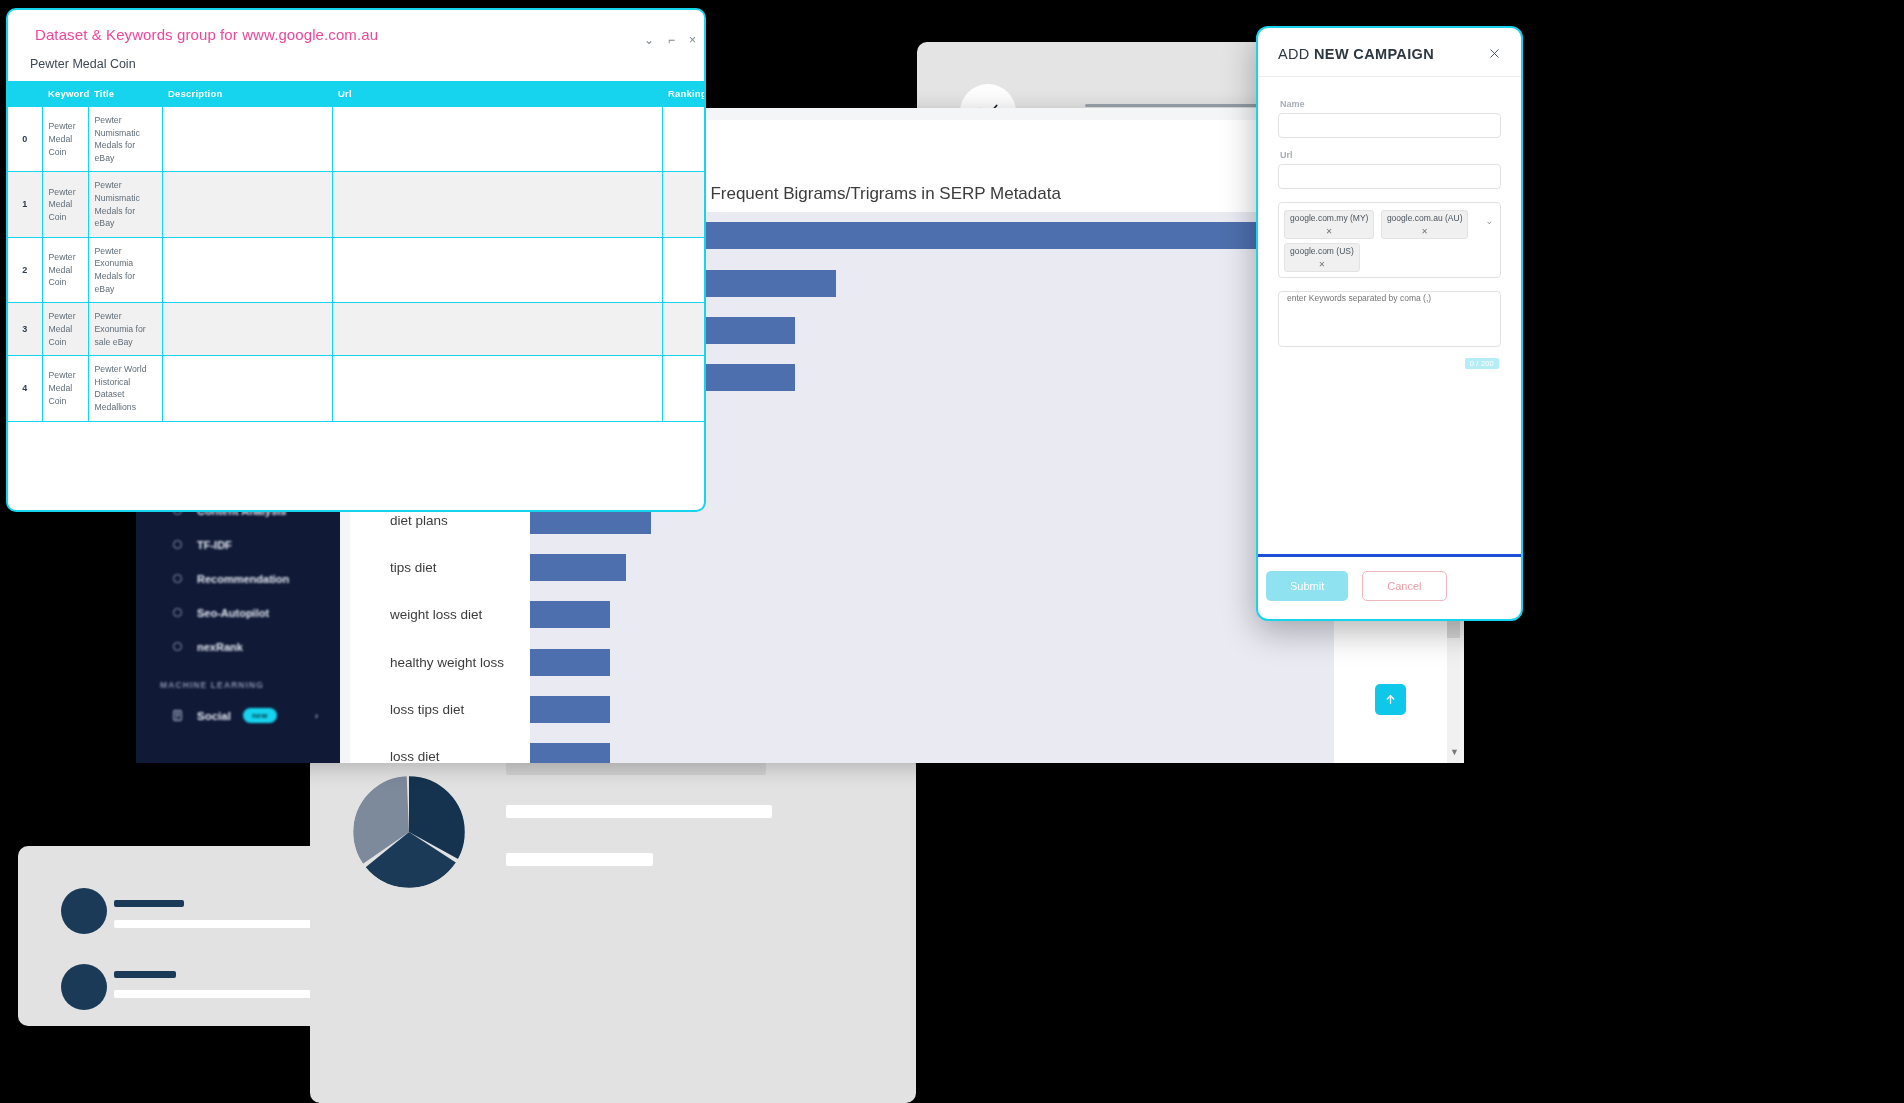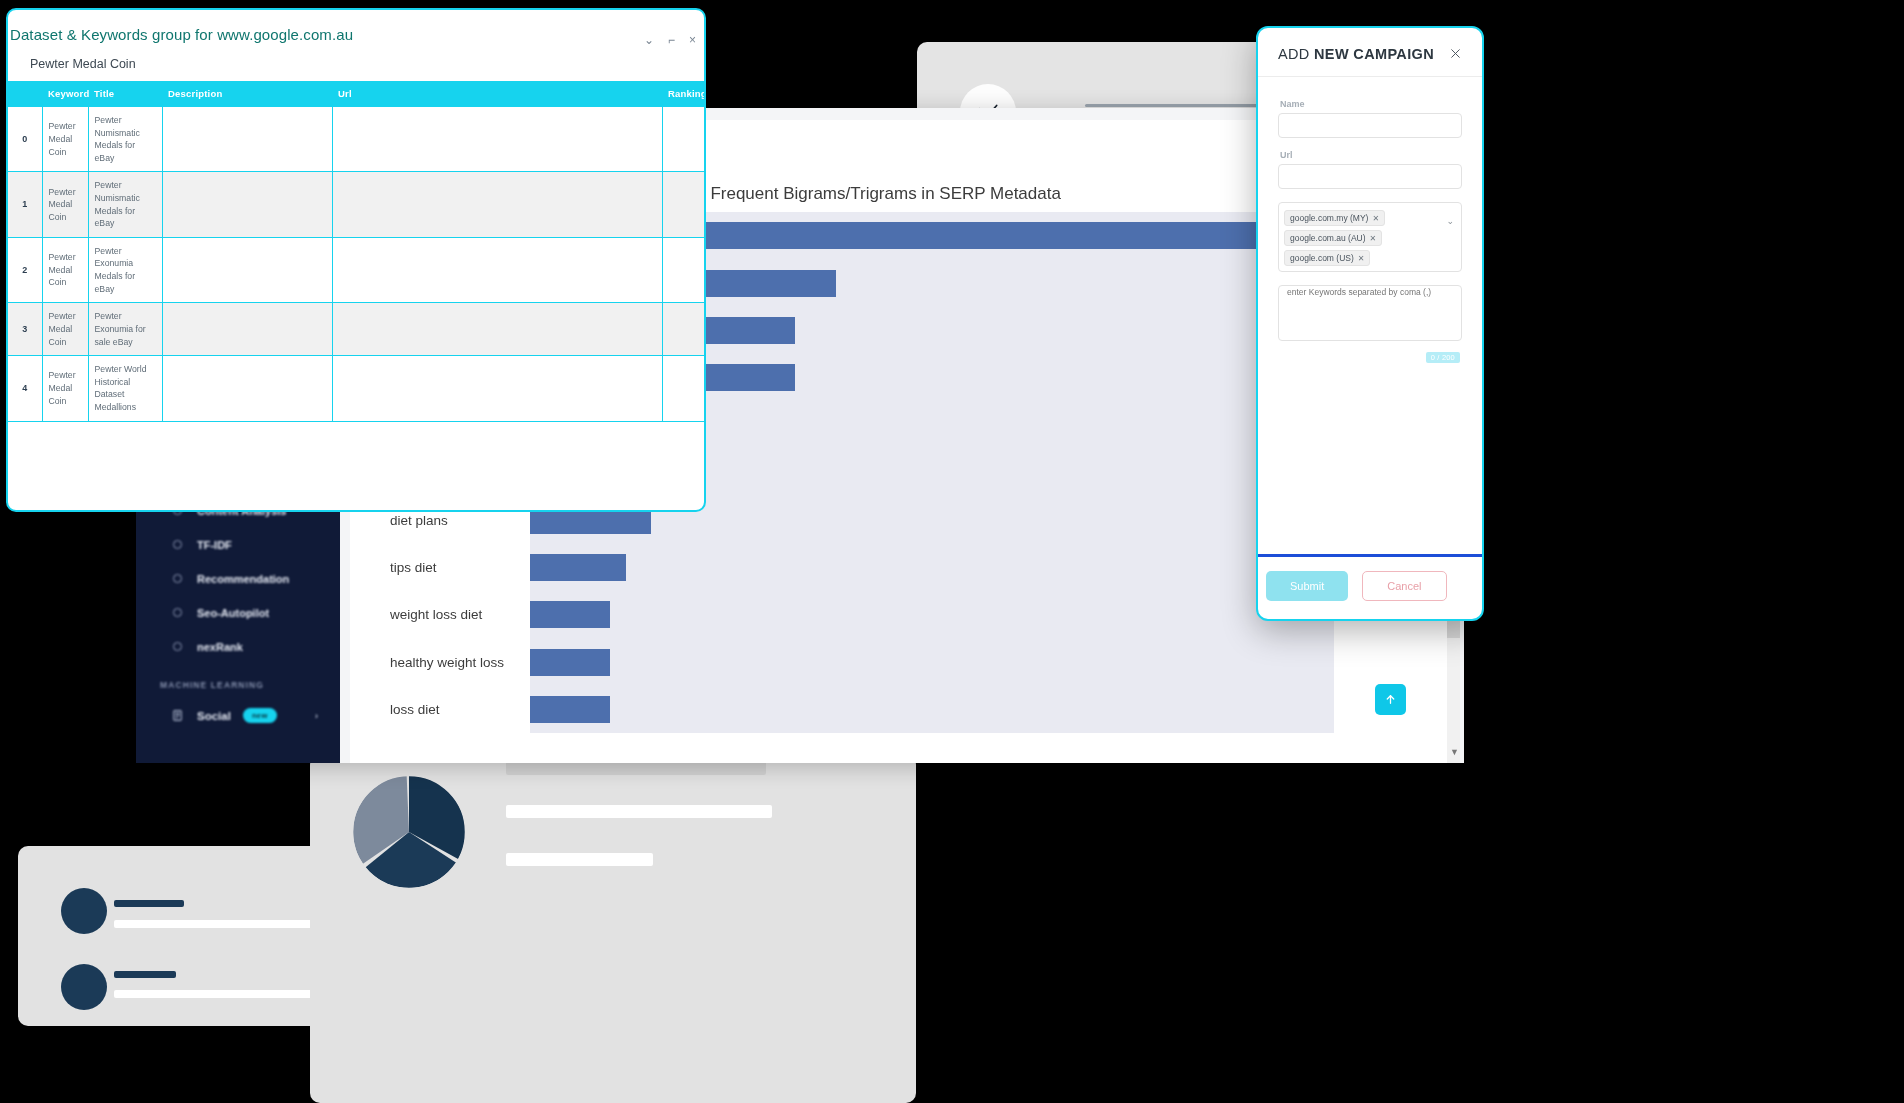--- a/index.html
+++ b/index.html
@@ -29,21 +29,21 @@
   .deco-line { position:absolute; background:#ffffff; border-radius:2px; }
   .deco-line.grey { background:#d2d2d2; }
 
   
   .table-win {
     position:absolute; left:6px; top:8px; width:700px; height:504px;
     background:#ffffff; border:2px solid #16d3ee; border-radius:10px;
     overflow:hidden;
   }
   .table-win-title {
-    font-size:15px; color:#0f766e; padding:16px 18px 4px 2px;
+    font-size:15px; color:#ec4899; padding:16px 18px 4px 27px;
     letter-spacing:.1px;
   }
   .win-ctrls { position:absolute; right:8px; top:24px; display:flex; gap:14px; }
   .win-ctrls span { color:#7b8794; font-size:12px; cursor:pointer; line-height:1; }
   .table-subtitle { font-size:12.5px; color:#3d4852; padding:10px 18px 10px 22px; }
   .kw-table { width:100%; border-collapse:collapse; table-layout:fixed; }
   .kw-table th {
     background:#16d3ee; color:#ffffff; font-size:9.5px; text-align:left;
     padding:7px 6px; font-weight:700; letter-spacing:.2px;
   }
@@ -167,21 +167,21 @@
     background:#f1f1f1;
   }
   .scrollbar-thumb {
     position:absolute; right:4px; top:110px; width:13px; height:420px;
     background:#d8d8d8;
   }
   .scroll-caret { position:absolute; right:5px; bottom:6px; font-size:9px; color:#777; }
 
   
   .modal {
-    position:absolute; left:1256px; top:26px; width:228px; height:595px;
+    position:absolute; left:1256px; top:26px; width:267px; height:595px;
     background:#ffffff; border:2px solid #16d3ee; border-radius:12px;
     box-shadow:0 10px 34px rgba(0,0,0,.30); overflow:hidden;
   }
   .modal-head {
     display:flex; align-items:center; justify-content:space-between;
     padding:18px 20px 14px 20px; border-bottom:1px solid #ececec;
   }
   .modal-title { font-size:14.5px; color:#2d3740; letter-spacing:.35px; }
   .modal-title b { font-weight:700; }
   .modal-close { font-size:15px; color:#4a545e; cursor:pointer; line-height:1; }
@@ -192,21 +192,21 @@
     background:#fff; outline:none; font-size:10px; padding:0 7px;
     font-family:"Liberation Sans", sans-serif; color:#444;
   }
   .chips-box {
     position:relative; margin-top:13px; width:100%; min-height:36px;
     border:1px solid #e2e2e2; border-radius:4px; padding:4px 24px 4px 5px;
   }
   .chip {
     display:inline-flex; align-items:center; gap:4px;
     background:#f0f0f0; border:1px solid #e3e3e3; border-radius:3px;
-    font-size:8.5px; color:#4a545e; padding:2px 5px; margin:1px 2px 1px 0;
+    font-size:8.5px; color:#4a545e; padding:2px 5px; margin:1px 2px 1px 0;flex-direction:column;
   }
   .chip .x { font-size:8px; color:#6f7880; cursor:pointer; }
   .chips-caret { position:absolute; right:7px; top:13px; font-size:9px; color:#8a9299; }
   .kw-area {
     margin-top:13px; width:100%; height:56px; border:1px solid #e2e2e2;
     border-radius:4px; padding:1px 8px; font-size:8.5px; color:#6a727a;
     resize:none; outline:none; font-family:"Liberation Sans", sans-serif;
   }
   .kw-counter {
     position:absolute; right:22px; bottom:-8px;
@@ -459,20 +459,26 @@
                 </div>
               </div>
               <div class="bar-row">
                 <div class="bar-label">weight loss diet</div>
                 <div class="bar-track">
                   <div class="bar-fill" style="width: 10%; background: rgb(77, 111, 173);"></div>
                 </div>
               </div>
               <div class="bar-row">
                 <div class="bar-label">healthy weight loss</div>
+                <div class="bar-track">
+                  <div class="bar-fill" style="width: 10%; background: rgb(77, 111, 173);"></div>
+                </div>
+              </div>
+              <div class="bar-row">
+                <div class="bar-label">loss tips diet</div>
                 <div class="bar-track">
                   <div class="bar-fill" style="width: 10%; background: rgb(77, 111, 173);"></div>
                 </div>
               </div>
               <div class="bar-row">
                 <div class="bar-label">loss diet</div>
                 <div class="bar-track">
                   <div class="bar-fill" style="width: 10%; background: rgb(77, 111, 173);"></div>
                 </div>
               </div>

